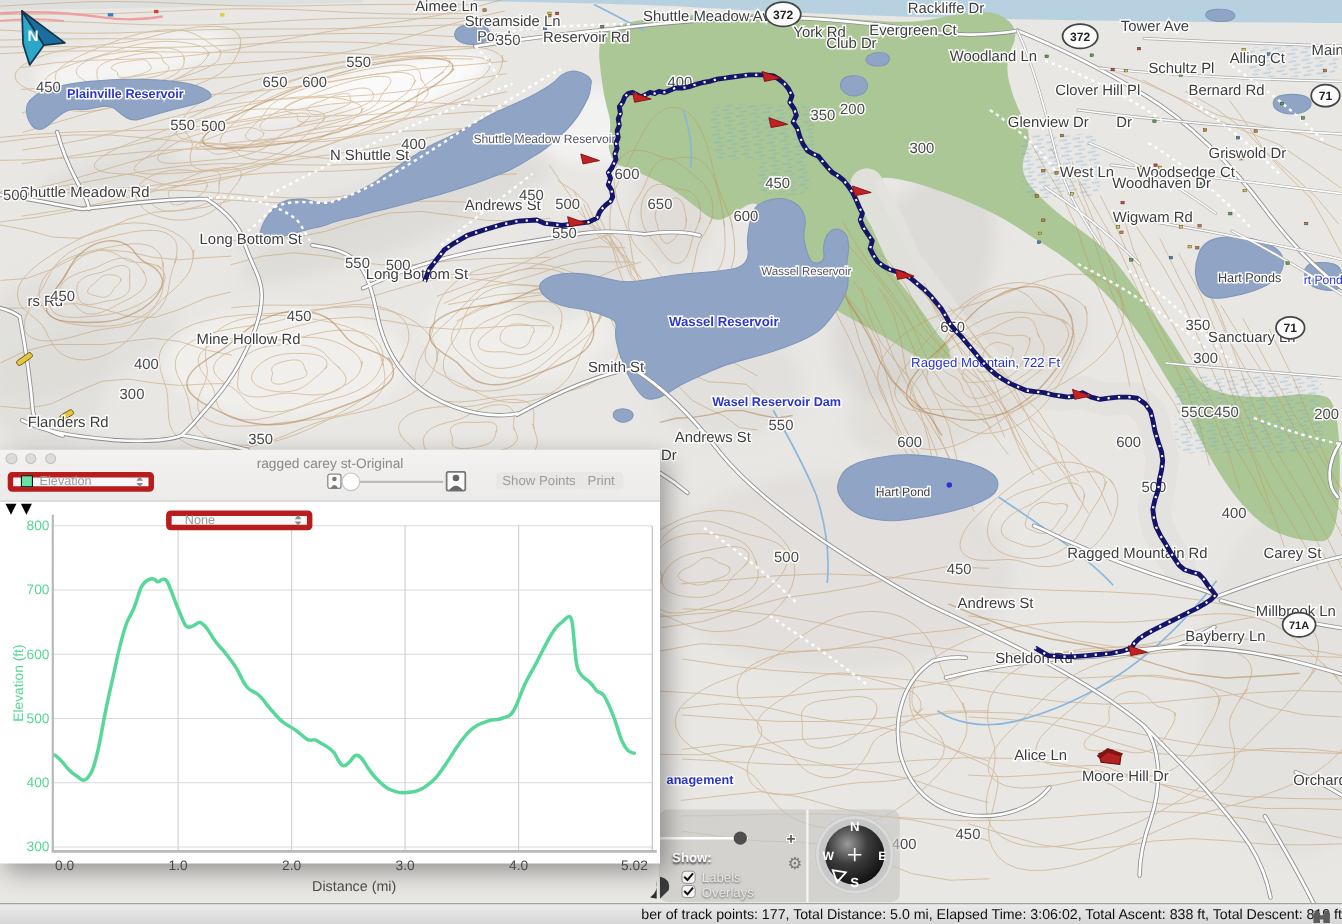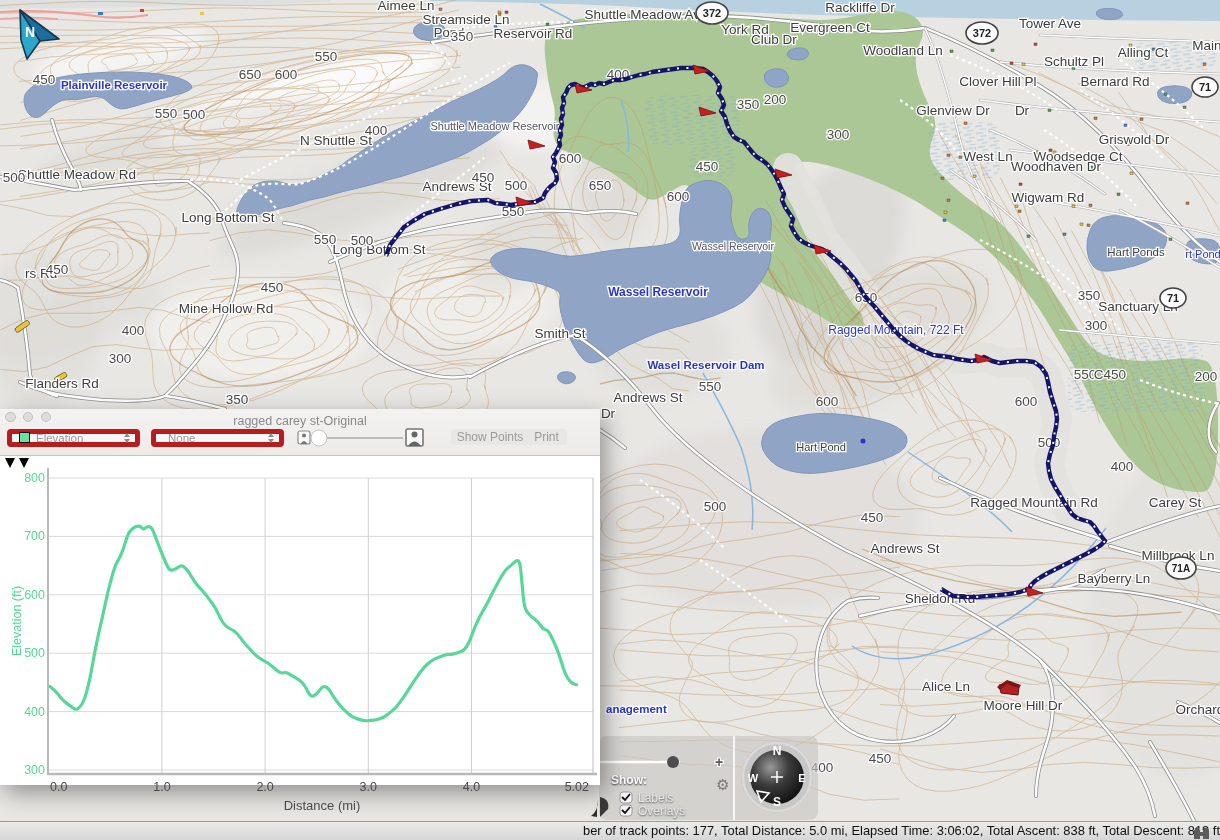--- a/index.html
+++ b/index.html
@@ -642,21 +642,21 @@
     </g>
   </svg>
 </div>
 <div class="tl" style="left:5.3px"></div>
 <div class="tl" style="left:22.9px"></div>
 <div class="tl" style="left:40.5px"></div>
 <div class="dd" style="left:7px;width:133px;"><span style="width:9px;height:9px;background:#6be0a2;border:1px solid #111;margin:0 6px 0 7px;display:inline-block"></span>Elevation<span class="chev">
       <i class="u"></i>
       <i class="d"></i>
     </span></div>
-<div class="dd" style="left:151px;width:133px;">
+<div class="dd" style="left:151px;width:133px;margin-top:35px;">
     <span style="margin-left:12px">None</span>
     <span class="chev">
       <i class="u"></i>
       <i class="d"></i>
     </span>
   </div>
 <svg width="130" height="20" style="position:absolute;left:296px;top:428px">
   <rect x="2" y="3" width="12" height="13" rx="2" fill="#fafafa" stroke="#8a8a8a" stroke-width="1.2"></rect>
   <circle cx="8" cy="7.5" r="2" fill="#777"></circle>
     <path d="M4.5,16 q3.5,-6 7,0 z" fill="#777"></path>

